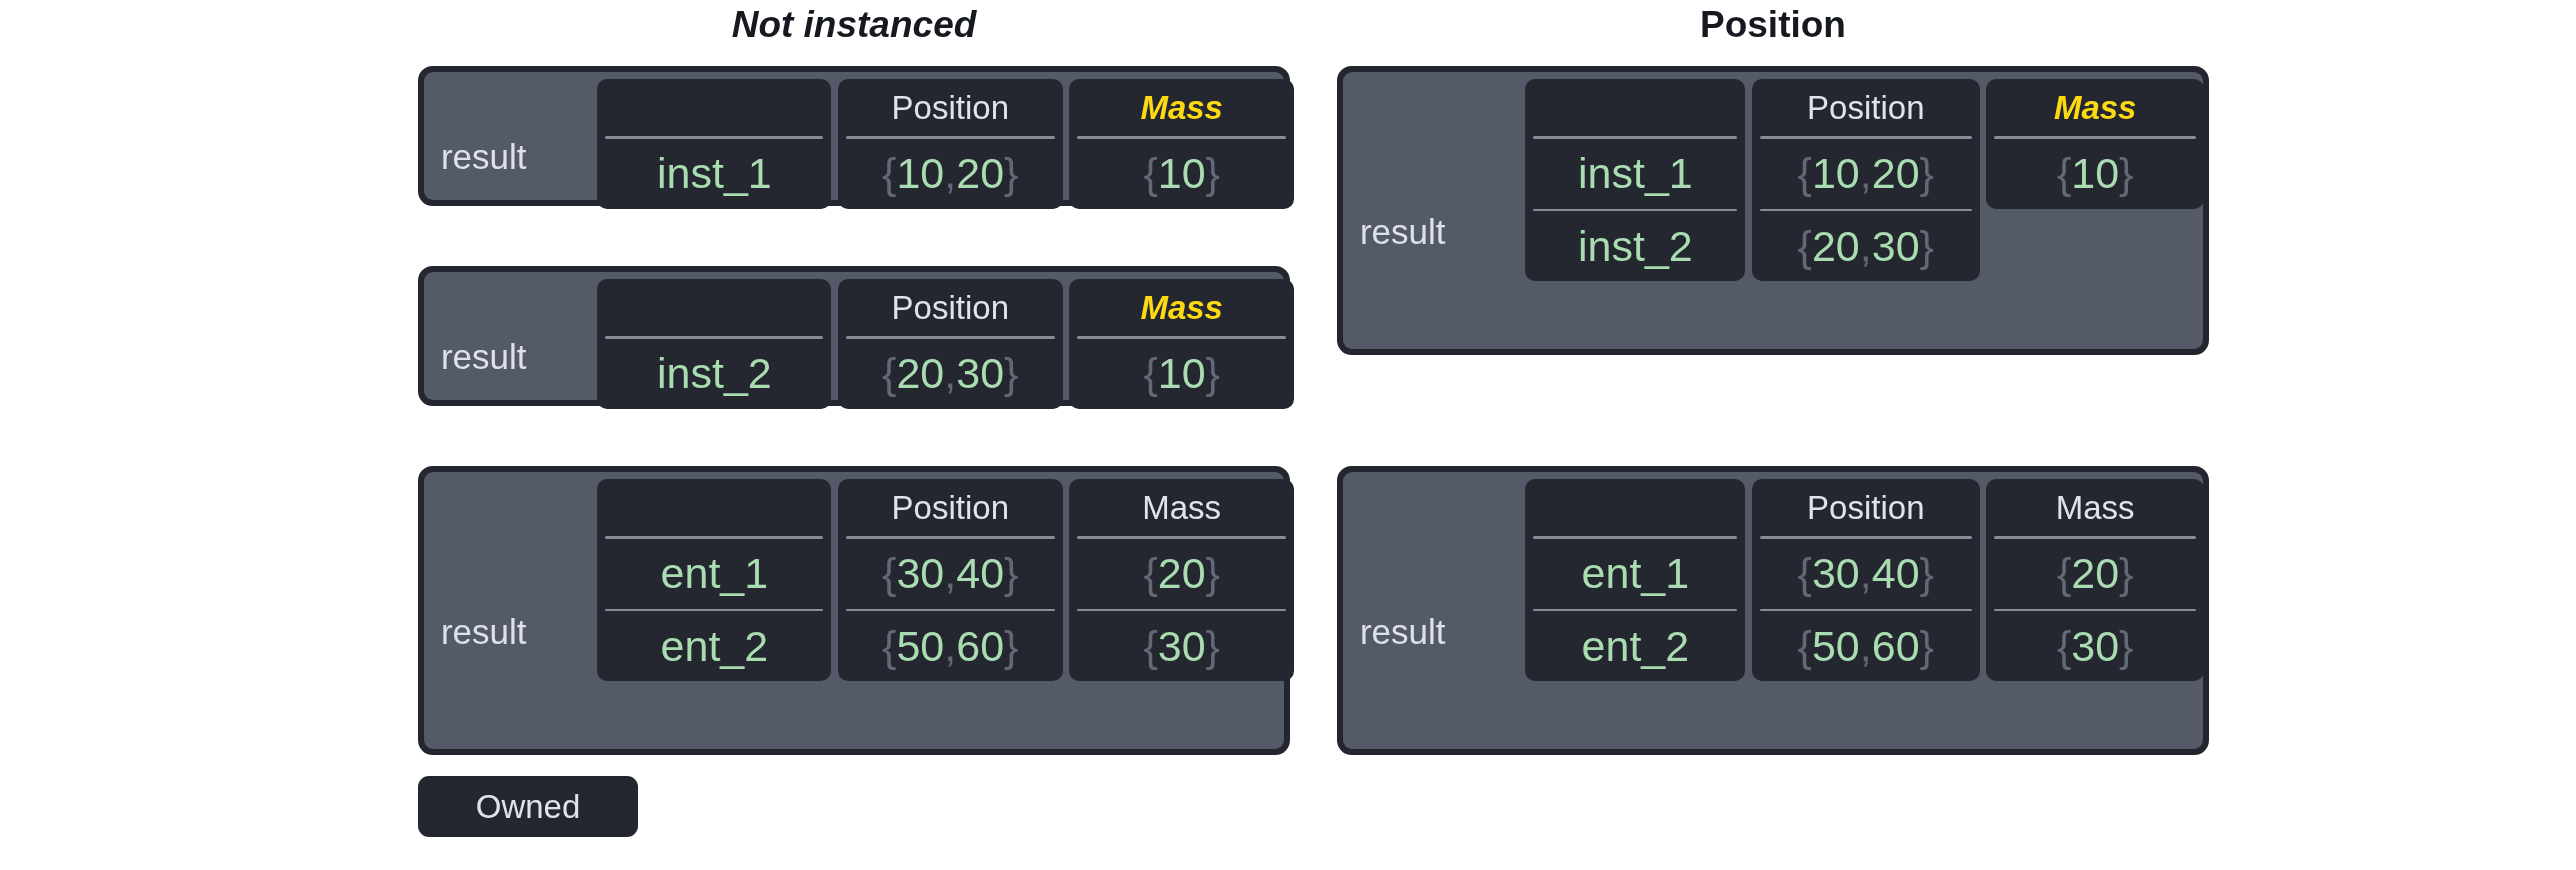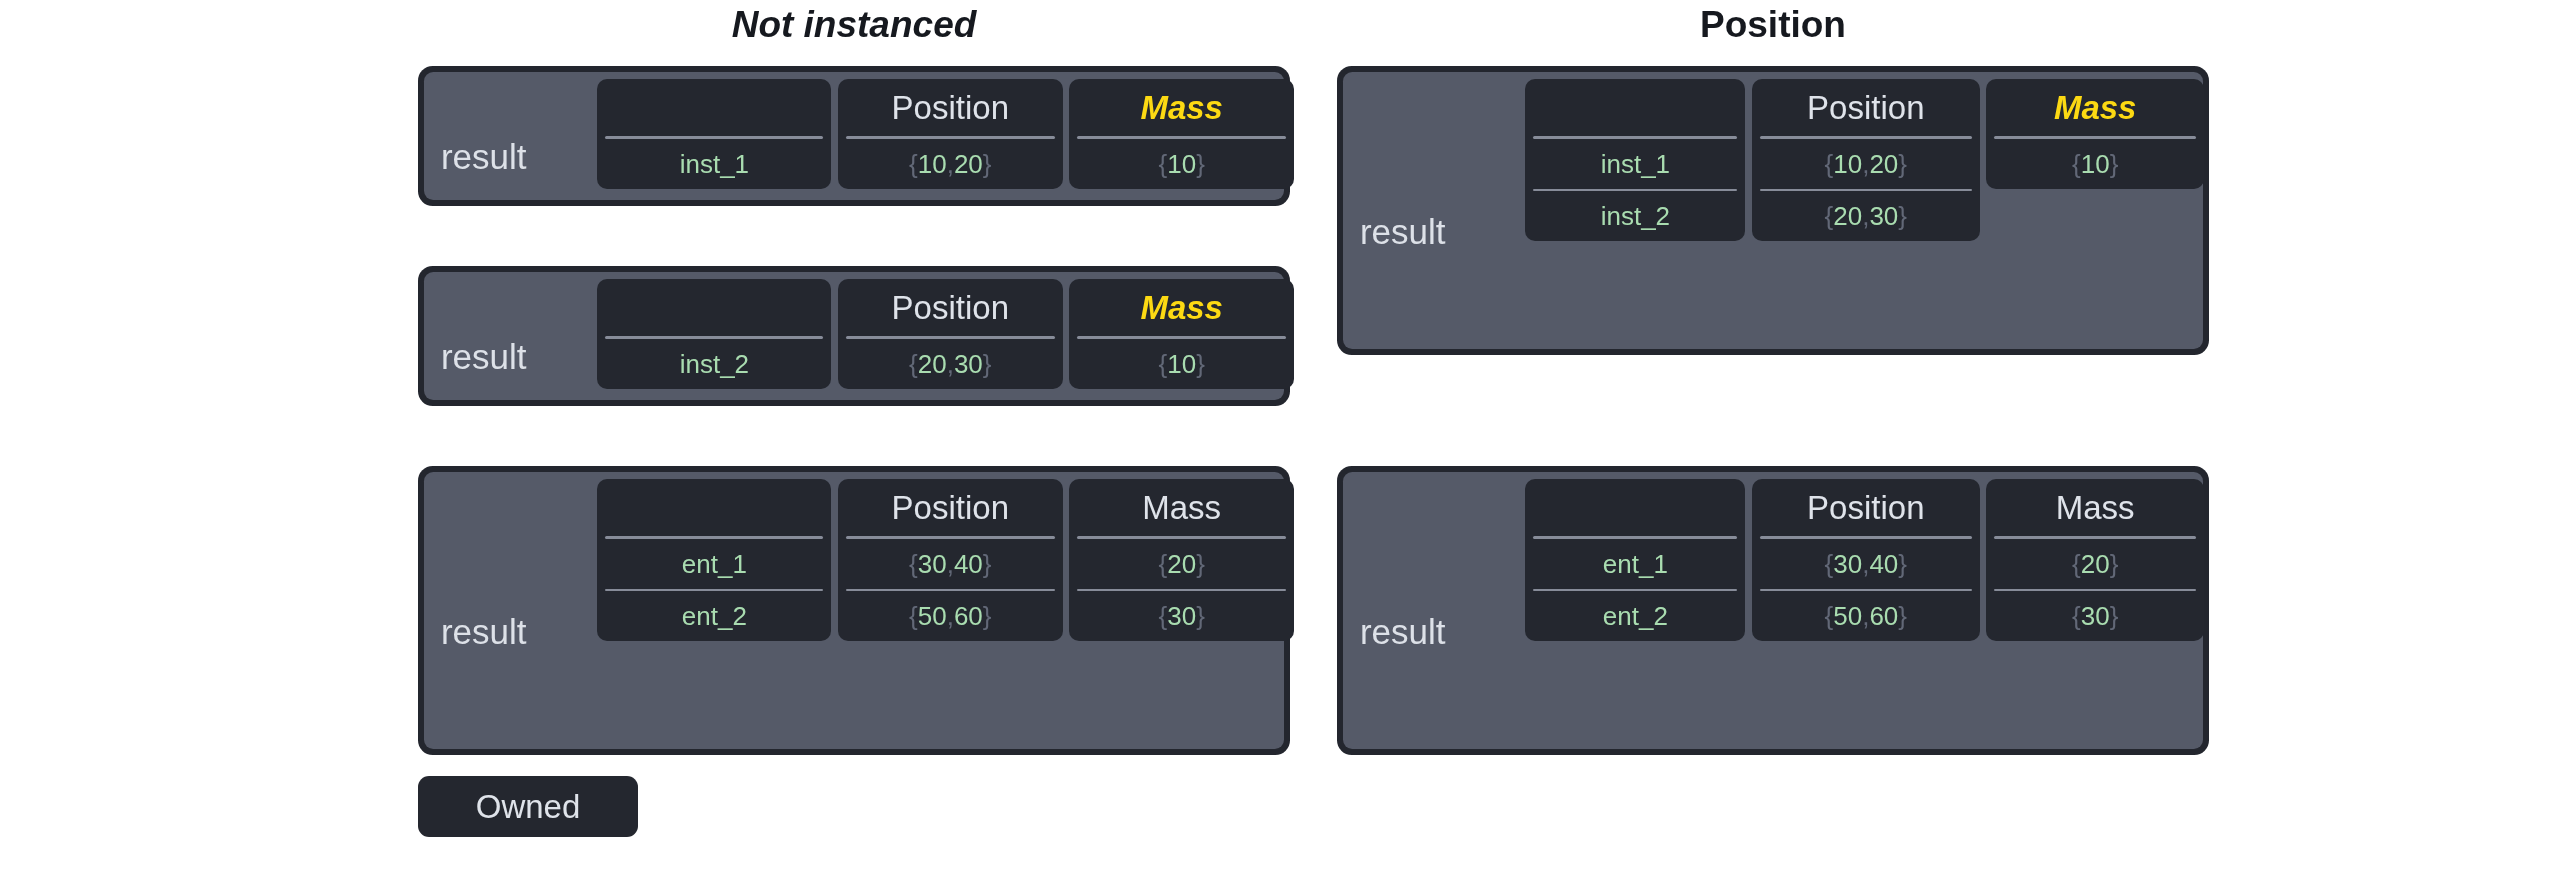--- a/index.html
+++ b/index.html
@@ -99,25 +99,25 @@
   .col-head.empty { color: transparent; }
 
   .rule {
     height: 2.8px;
     background: #878c99;
     border-radius: 1.8px;
     flex: 0 0 auto;
   }
 
   .cell {
-    height: 50px;
-    display: flex;
-    align-items: center;
-    justify-content: center;
-    font-size: 26px;
+    height: 70px;
+    display: flex;
+    align-items: center;
+    justify-content: center;
+    font-size: 43px;
     color: #a9dcb0;
     white-space: nowrap;
     line-height: 1;
   }
   .cell .brace, .cell .sep { color: #626877; }
 
   
   .legend {
     position: absolute;
     display: flex;

